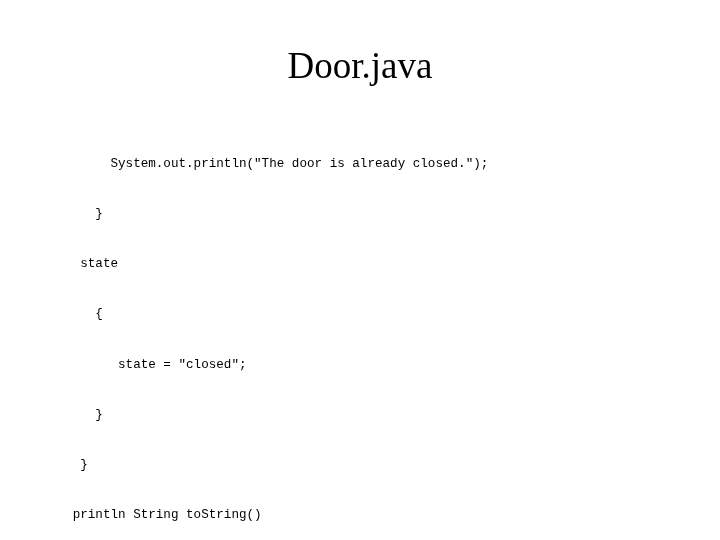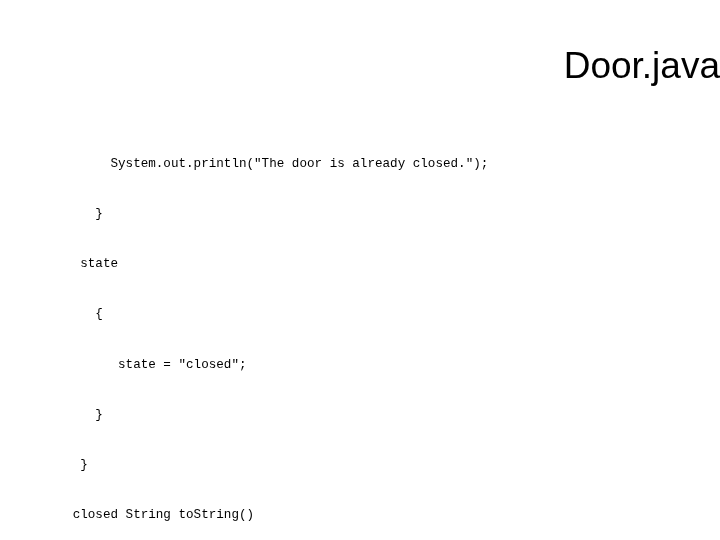--- a/index.html
+++ b/index.html
@@ -18,22 +18,22 @@
     position: relative;
     width: 720px;
     height: 540px;
     background: #ffffff;
   }
   .slide-title {
     position: absolute;
     top: 44px;
     left: 0;
     width: 720px;
-    text-align: right;
-    font-family: Liberation Sans, sans-serif;
+    text-align: center;
+    font-family: Liberation Serif, serif;
     font-size: 37px;
     line-height: 44px;
     font-weight: normal;
     color: #000000;
     letter-spacing: 0px;
     white-space: pre;
   }
   .code-block {
     position: absolute;
     top: 122px;
@@ -61,21 +61,21 @@
   <div class="slide-title">Door.java</div>
 
   <div class="code-block">
     <span class="code-line">        System.out.println("The door is already closed.");</span>
     <span class="code-line">      }</span>
     <span class="code-line">    state</span>
     <span class="code-line">      {</span>
     <span class="code-line">         state = "closed";</span>
     <span class="code-line">      }</span>
     <span class="code-line">    }</span>
-    <span class="code-line">   closed String toString()</span>
+    <span class="code-line">   println String toString()</span>
     
     
     
     
     
     
     
     
     
     

